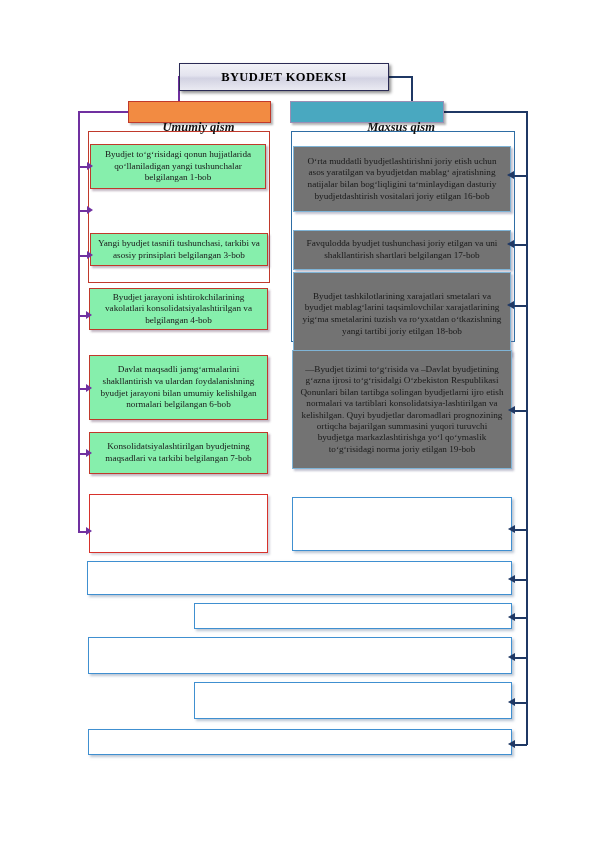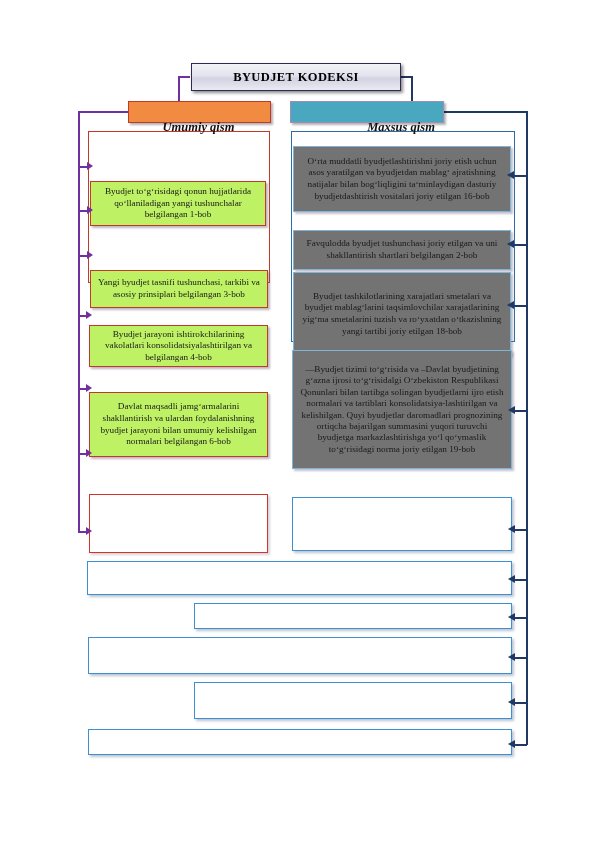--- a/index.html
+++ b/index.html
@@ -34,21 +34,20 @@
     border: 1px solid #2b2b55;
     box-shadow: 2px 2px 3px rgba(0,0,0,0.45);
     display: flex;
     align-items: center;
     justify-content: center;
     font-weight: bold;
     font-size: 12.5px;
     letter-spacing: 0.4px;
     color: #000000;
     z-index: 6;
-    margin-left: 12px;
   }
 
   
   .col-bar {
     position: absolute;
     height: 20px;
     box-shadow: 2px 2px 2px rgba(0,0,0,0.30);
     z-index: 5;
   }
   .col-bar.left {
@@ -108,24 +107,23 @@
     display: flex;
     align-items: center;
     justify-content: center;
     text-align: center;
     font-size: 9.2px;
     line-height: 11.6px;
     padding: 2px 5px;
     z-index: 3;
   }
   .fbox.orange {
-    background: #bef264;
+    background: #86efac;
     border: 1.1px solid #c0392b;
     box-shadow: 1.5px 1.5px 2px rgba(120,90,120,0.45);
-    margin-top: 37px;
   }
   .fbox.teal {
     background: #737373;
     border: 1.1px solid #7fb4d6;
     box-shadow: 1.5px 1.5px 2px rgba(120,120,150,0.45);
   }
   .fbox.empty-red {
     background: #ffffff;
     border: 1.3px solid #d7312b;
     box-shadow: 1.5px 1.5px 2px rgba(150,150,170,0.40);
@@ -191,57 +189,60 @@
 
   <div class="fbox orange" style="left:90px; top:144px; width:176px; height:45px;">
     <span>Byudjet to‘g‘risidagi qonun hujjatlarida qo‘llaniladigan yangi tushunchalar belgilangan 1-bob</span>
   </div>
   <div class="conn purple h" style="left:78px; top:166px; width:12px;"></div>
   <div class="arrow right-purple" style="left:87px; top:162px;"></div>
 
   <div class="conn purple h" style="left:78px; top:210px; width:12px;"></div>
   <div class="arrow right-purple" style="left:87px; top:206px;"></div>
 
-  <div class="fbox orange" style="left:90px; top:233px; width:178px; height:38px;">
+  <div class="fbox orange" style="left:90px; top:233px; width:178px; height:33px;">
     <span>Yangi byudjet tasnifi tushunchasi, tarkibi va asosiy prinsiplari belgilangan 3-bob</span>
   </div>
   <div class="conn purple h" style="left:78px; top:255px; width:12px;"></div>
   <div class="arrow right-purple" style="left:87px; top:251px;"></div>
 
   <div class="fbox orange" style="left:89px; top:288px; width:179px; height:42px;">
     <span>Byudjet jarayoni ishtirokchilarining vakolatlari konsolidatsiyalashtirilgan va belgilangan 4-bob</span>
   </div>
   <div class="conn purple h" style="left:78px; top:315px; width:11px;"></div>
   <div class="arrow right-purple" style="left:86px; top:311px;"></div>
 
   <div class="fbox orange" style="left:89px; top:355px; width:179px; height:65px;">
     <span>Davlat maqsadli jamg‘armalarini shakllantirish va ulardan foydalanishning byudjet jarayoni bilan umumiy kelishilgan normalari belgilangan 6-bob</span>
   </div>
   <div class="conn purple h" style="left:78px; top:388px; width:11px;"></div>
   <div class="arrow right-purple" style="left:86px; top:384px;"></div>
 
+  <div class="fbox orange" style="left:89px; top:432px; width:179px; height:42px;">
+    <span>Konsolidatsiyalashtirilgan byudjetning maqsadlari va tarkibi belgilangan 7-bob</span>
+  </div>
   <div class="conn purple h" style="left:78px; top:453px; width:11px;"></div>
   <div class="arrow right-purple" style="left:86px; top:449px;"></div>
 
   <div class="fbox empty-red" style="left:89px; top:494px; width:179px; height:59px;">
     <span></span>
   </div>
   <div class="conn purple h" style="left:78px; top:531px; width:11px;"></div>
   <div class="arrow right-purple" style="left:86px; top:527px;"></div>
 
   <div class="group-frame right"></div>
 
   <div class="fbox teal" style="left:293px; top:146px; width:218px; height:66px;">
     <span>O‘rta muddatli byudjetlashtirishni joriy etish uchun asos yaratilgan va byudjetdan mablag‘ ajratishning natijalar bilan bog‘liqligini ta‘minlaydigan dasturiy byudjetdashtirish vositalari joriy etilgan 16-bob</span>
   </div>
   <div class="conn navy h" style="left:512px; top:175px; width:15px;"></div>
   <div class="arrow left-navy" style="left:507px; top:171px;"></div>
 
   <div class="fbox teal" style="left:293px; top:230px; width:218px; height:40px;">
-    <span>Favqulodda byudjet tushunchasi joriy etilgan va uni shakllantirish shartlari belgilangan 2-bob</span>
+    <span>Favqulodda byudjet tushunchasi joriy etilgan va uni shakllantirish shartlari belgilangan 17-bob</span>
   </div>
   <div class="conn navy h" style="left:512px; top:244px; width:15px;"></div>
   <div class="arrow left-navy" style="left:507px; top:240px;"></div>
 
   <div class="fbox teal" style="left:293px; top:272px; width:218px; height:84px;">
     <span>Byudjet tashkilotlarining xarajatlari smetalari va byudjet mablag‘larini taqsimlovchilar xarajatlarining yig‘ma smetalarini tuzish va ro‘yxatdan o‘tkazishning yangi tartibi joriy etilgan 18-bob</span>
   </div>
   <div class="conn navy h" style="left:512px; top:305px; width:15px;"></div>
   <div class="arrow left-navy" style="left:507px; top:301px;"></div>
 

